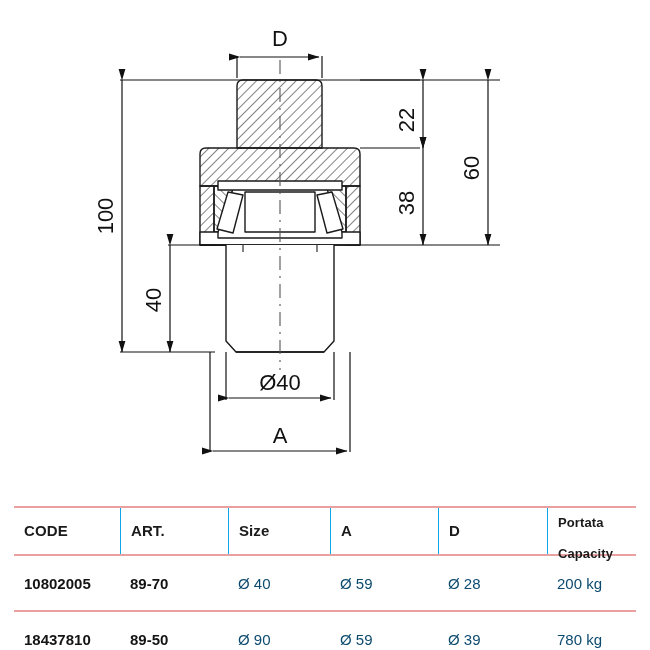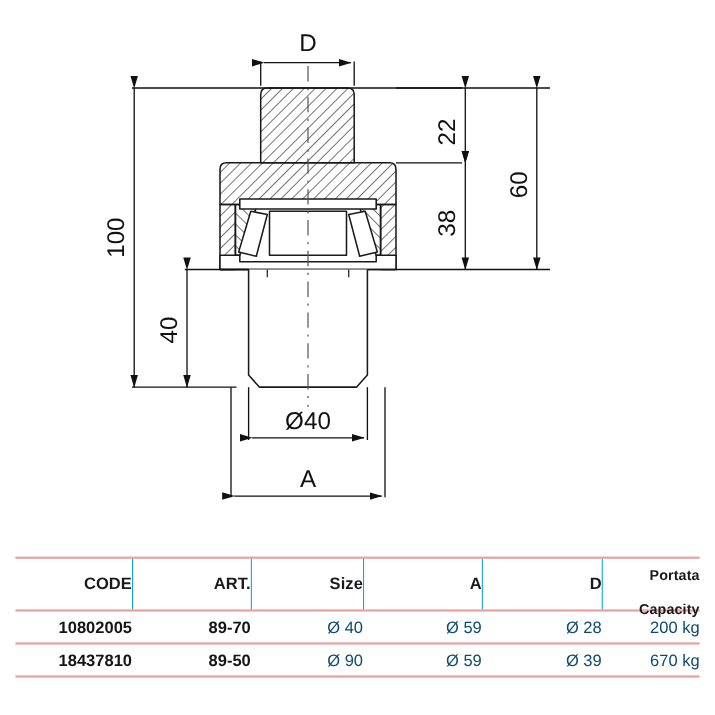--- a/index.html
+++ b/index.html
@@ -33,21 +33,20 @@
     position: absolute;
     left: 14px;
     top: 506px;
     width: 622px;
     border-collapse: collapse;
     table-layout: fixed;
   }
   #spec-table td {
     padding: 0;
     vertical-align: middle;
-    text-align: right;
   }
   tr.rule-row td { padding: 0; height: 2px; }
   tr.rule-row td div { height: 2px; background: #e8a0a0; }
 
   .cell {
     height: 46px;
     position: relative;
     padding-left: 10px;
     box-sizing: border-box;
     display: flex;
@@ -58,21 +57,21 @@
 
   .hdr-text {
     font-size: 15px;
     font-weight: bold;
     color: #1a1a1a;
     line-height: 1.12;
     letter-spacing: 0.1px;
   }
   .hdr-text.two-line { font-size: 13px; margin-top: 16px; }
 
-  .row-cell { height: 28px; }
+  .row-cell { height: 54px; }
   .cell-strong {
     font-size: 15px;
     font-weight: bold;
     color: #141414;
   }
   .cell-muted {
     font-size: 15px;
     font-weight: normal;
     color: #0c4a6e;
   }
@@ -307,21 +306,21 @@
           <span class="cell-muted">Ø 59</span>
         </div>
       </td>
       <td>
         <div class="cell row-cell">
           <span class="cell-muted">Ø 39</span>
         </div>
       </td>
       <td>
         <div class="cell row-cell">
-          <span class="cell-muted">670 kg</span>
+          <span class="cell-muted">780 kg</span>
         </div>
       </td>
     </tr>
 
     <tr class="rule-row">
       <td colspan="6">
             <div></div>
           </td>
     </tr>
   </tbody>

